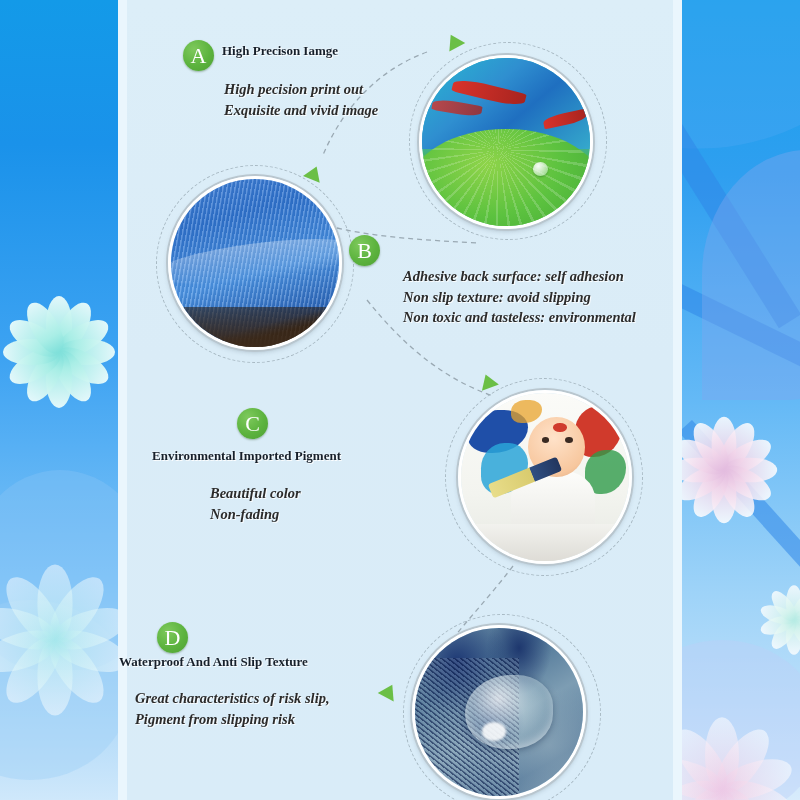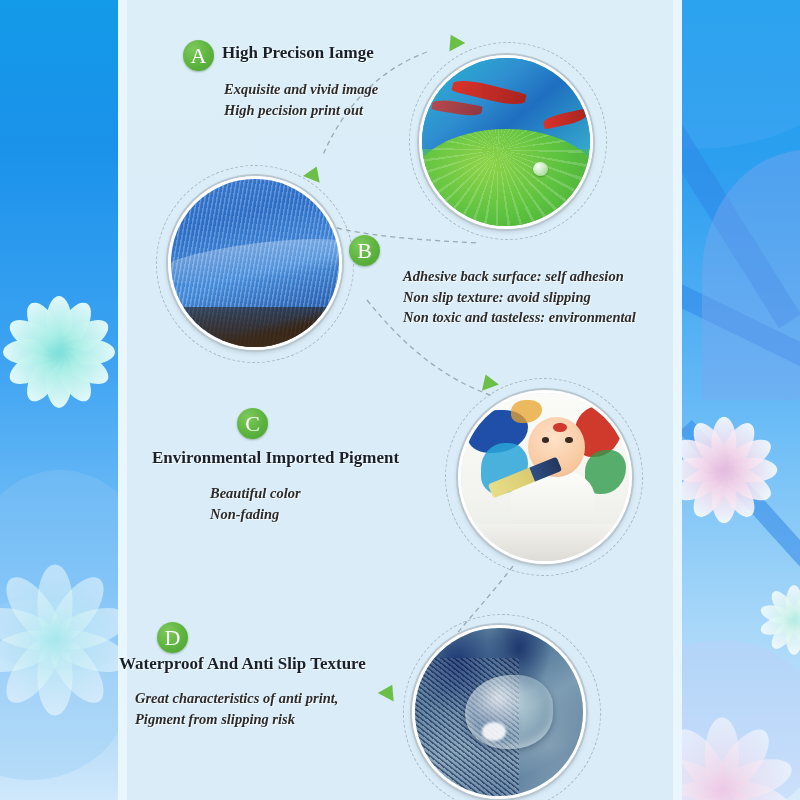--- a/index.html
+++ b/index.html
@@ -124,21 +124,21 @@
   .dashring{position:absolute;border-radius:50%;border:1px dashed #9fb0ba;opacity:.85;}
 
   
   .badge{position:absolute;width:31px;height:31px;border-radius:50%;
      background:radial-gradient(circle at 35% 30%,#7ec95c 0%,#5cb33e 55%,#4ea033 100%);
      color:#fff;font-family:"Liberation Serif", serif;font-size:22px;
      display:flex;align-items:center;justify-content:center;
      box-shadow:0 1px 2px rgba(30,70,20,.35);line-height:1;}
 
   .heading{position:absolute;font-family:"Liberation Serif", serif;
-     font-size:17px;font-weight:bold;color:#17202b;white-space:nowrap;
+     font-size:13px;font-weight:bold;color:#17202b;white-space:nowrap;
      text-shadow:1px 1px 0 rgba(255,255,255,.9), -1px -1px 0 rgba(255,255,255,.35);}
   .bullets{position:absolute;font-family:"Liberation Serif", serif;
      font-style:italic;font-weight:bold;font-size:14.5px;color:#2b2b2b;
      line-height:1.42;text-shadow:1px 1px 0 rgba(255,255,255,.85);}
   .bullets div{white-space:nowrap;}
 
   .arrow{position:absolute;width:0;height:0;}
 </style>
 </head>
 <body>
@@ -245,22 +245,22 @@
         <div class="leaf"></div>
         <div class="veins"></div>
         <div class="drop"></div>
       </div>
     </div>
     <div class="arrow" style="left:318px;top:34px;border-left:9px solid transparent;border-right:9px solid transparent;border-bottom:14px solid #6bbf46;transform:rotate(-28deg);"></div>
 
     <div class="badge" style="left:56px;top:40px;">A</div>
     <div class="heading" style="left:95px;top:43px;">High Precison Iamge</div>
     <div class="bullets" style="left:97px;top:79px;">
+      <div>High pecision print out</div>
       <div>Exquisite and vivid image</div>
-      <div>High pecision print out</div>
     </div>
 
     <div class="dashring" style="left:29px;top:165px;width:196px;height:196px;"></div>
     <div class="photo" style="left:41px;top:176px;width:168px;height:168px;">
       <div class="photo-inner fabric">
         <div class="ribs"></div>
         <div class="fold"></div>
         <div class="dark"></div>
       </div>
     </div>
@@ -306,18 +306,18 @@
         <div class="hatch"></div>
         <div class="bead"></div>
         <div class="bead-hl"></div>
       </div>
     </div>
     <div class="arrow" style="left:253px;top:684px;border-left:9px solid transparent;border-right:9px solid transparent;border-bottom:14px solid #6bbf46;transform:rotate(28deg);"></div>
 
     <div class="badge" style="left:30px;top:622px;">D</div>
     <div class="heading" style="left:-8px;top:654px;">Waterproof And Anti Slip Texture</div>
     <div class="bullets" style="left:8px;top:688px;">
-      <div>Great characteristics of anti print,</div>
+      <div>Great characteristics of risk slip,</div>
       <div>Pigment from slipping risk</div>
     </div>
 
   </div>
 </div>
 
 </body></html>

